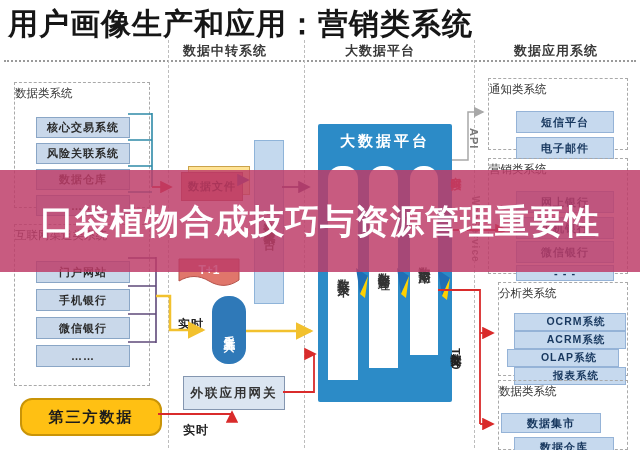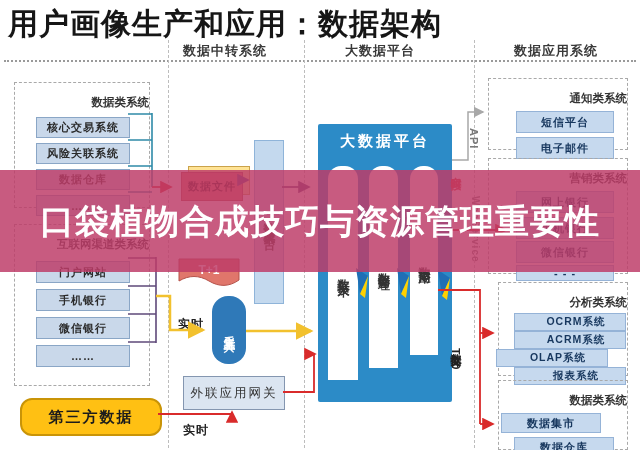--- a/index.html
+++ b/index.html
@@ -8,42 +8,42 @@
   .abs{position:absolute;}
 
   
   .title{left:8px;top:4px;font-size:30px;font-weight:800;color:#161616;letter-spacing:1px;}
   .colhead{top:42px;transform:translateX(-50%);font-size:13px;font-weight:700;color:#3a3a3a;letter-spacing:1px;}
   .hline{left:4px;top:60px;width:632px;border-top:2px dotted #9a9a9a;}
   .vdiv{top:40px;height:408px;border-left:1px dashed #bdbdbd;}
 
   
   .group{border:1px dashed #a9a9a9;background:transparent;}
-  .gtitle{font-size:11.5px;font-weight:700;color:#333;text-align:right;width:100%;top:12px;left:0;}
+  .gtitle{font-size:11.5px;font-weight:400;color:#333;text-align:left;width:100%;top:3px;left:0;}
 
   
   .item{background:#c9d8ea;border:1px solid #8aa6c6;display:flex;align-items:center;justify-content:center;
         font-size:11px;font-weight:700;color:#2b2b2b;letter-spacing:1px;margin-top:13px;}
   .ritem{background:#c6d9ee;border:1px solid #95b3d7;color:#17375e;}
 
   
   .third{background:#ffc013;border:2px solid #c99407;border-radius:12px;display:flex;align-items:center;
          justify-content:center;font-size:15px;font-weight:800;color:#1c1c1c;letter-spacing:2px;}
 
   
   .doc-back{background:#ffe394;border:1px solid #caa24a;}
   .doc-front{background:#e0766b;border:1px solid #b5534b;display:flex;align-items:center;justify-content:center;
              font-size:11px;font-weight:700;color:#47120e;letter-spacing:1px;}
   .banner-text{font-size:12px;font-weight:700;color:#fff;}
   .exchange{background:#c4d9ee;border:1px solid #8fb4d9;display:flex;align-items:center;justify-content:center;}
   .exchange span{writing-mode:vertical-rl;text-orientation:upright;font-size:12px;font-weight:700;color:#333;letter-spacing:3px;}
   .collector{background:#2f79b8;border-radius:16px;display:flex;align-items:center;justify-content:center;}
   .collector span{writing-mode:vertical-rl;text-orientation:upright;font-size:11.5px;font-weight:700;color:#fff;letter-spacing:2px;}
   .gateway{background:#dbe5f1;border:1px solid #8496b0;display:flex;align-items:center;justify-content:center;
-           font-size:12.5px;font-weight:400;color:#333;letter-spacing:2px;}
+           font-size:12.5px;font-weight:700;color:#333;letter-spacing:2px;}
   .rt-label{font-size:12px;font-weight:700;color:#222;letter-spacing:1px;}
 
   
   .platform{background:#2c8bc7;border-radius:2px;}
   .p-head{width:100%;text-align:center;top:8px;left:0;font-size:15px;font-weight:800;color:#fff;letter-spacing:3px;}
   .pillar{background:#fff;border-radius:13px 13px 0 0;display:flex;align-items:center;justify-content:center;}
   .pillar span{writing-mode:vertical-rl;text-orientation:upright;font-size:12px;font-weight:700;color:#333;letter-spacing:2px;}
 
   
   .v-red{writing-mode:vertical-rl;text-orientation:upright;font-size:11px;font-weight:700;color:#d92b2b;letter-spacing:1px;}
@@ -100,21 +100,21 @@
     <path d="M314,354 H315" stroke="#d92b2b" stroke-width="1.8" fill="none" marker-end="url(#ar)"></path>
 
     <path d="M438,290 H480 V424" stroke="#d92b2b" stroke-width="1.8" fill="none"></path>
     <path d="M480,333 H493" stroke="#d92b2b" stroke-width="1.8" fill="none" marker-end="url(#ar)"></path>
     <path d="M480,424 H493" stroke="#d92b2b" stroke-width="1.8" fill="none" marker-end="url(#ar)"></path>
     <path d="M452,230 H506" stroke="#d92b2b" stroke-width="1.8" fill="none" marker-end="url(#ar)"></path>
 
     <path d="M452,160 H468 V112 H483" stroke="#a8a8a8" stroke-width="1.5" fill="none" marker-end="url(#ag)"></path>
   </svg>
 
-  <div class="abs title">用户画像生产和应用：数据架构</div>
+  <div class="abs title">用户画像生产和应用：营销类系统</div>
   <div class="abs colhead" style="left:225px">数据中转系统</div>
   <div class="abs colhead" style="left:380px">大数据平台</div>
   <div class="abs colhead" style="left:556px">数据应用系统</div>
   <div class="abs hline"></div>
   <div class="abs vdiv" style="left:168px"></div>
   <div class="abs vdiv" style="left:304px"></div>
   <div class="abs vdiv" style="left:474px"></div>
 
   <div class="abs group z2" style="left:14px;top:82px;width:134px;height:124px">
     <div class="abs gtitle">数据类系统</div>
@@ -192,21 +192,21 @@
   <div class="abs item ritem z2" style="left:516px;top:178px;width:96px;height:20px">网上银行</div>
   <div class="abs item ritem z2" style="left:516px;top:204px;width:96px;height:20px">手机银行</div>
   <div class="abs item ritem z2" style="left:516px;top:228px;width:96px;height:20px">微信银行</div>
   <div class="abs item ritem z2" style="left:516px;top:252px;width:96px;height:14px">- - -</div>
 
   <div class="abs group z2" style="left:498px;top:282px;width:128px;height:92px">
     <div class="abs gtitle">分析类系统</div>
   </div>
   <div class="abs item ritem sitem z2" style="left:514px;top:300px;width:98px;height:16px">OCRM系统</div>
   <div class="abs item ritem sitem z2" style="left:514px;top:318px;width:98px;height:16px">ACRM系统</div>
-  <div class="abs item ritem sitem z2" style="left:496px;top:336px;width:98px;height:16px">OLAP系统</div>
+  <div class="abs item ritem sitem z2" style="left:507px;top:336px;width:98px;height:16px">OLAP系统</div>
   <div class="abs item ritem sitem z2" style="left:514px;top:354px;width:98px;height:16px">报表系统</div>
 
   <div class="abs group z2" style="left:498px;top:380px;width:128px;height:68px">
     <div class="abs gtitle">数据类系统</div>
   </div>
   <div class="abs item ritem z2" style="left:501px;top:400px;width:98px;height:18px">数据集市</div>
   <div class="abs item ritem z2" style="left:514px;top:424px;width:98px;height:18px">数据仓库</div>
 
   <div class="abs overlay">
     <div>口袋植物合成技巧与资源管理重要性</div>

